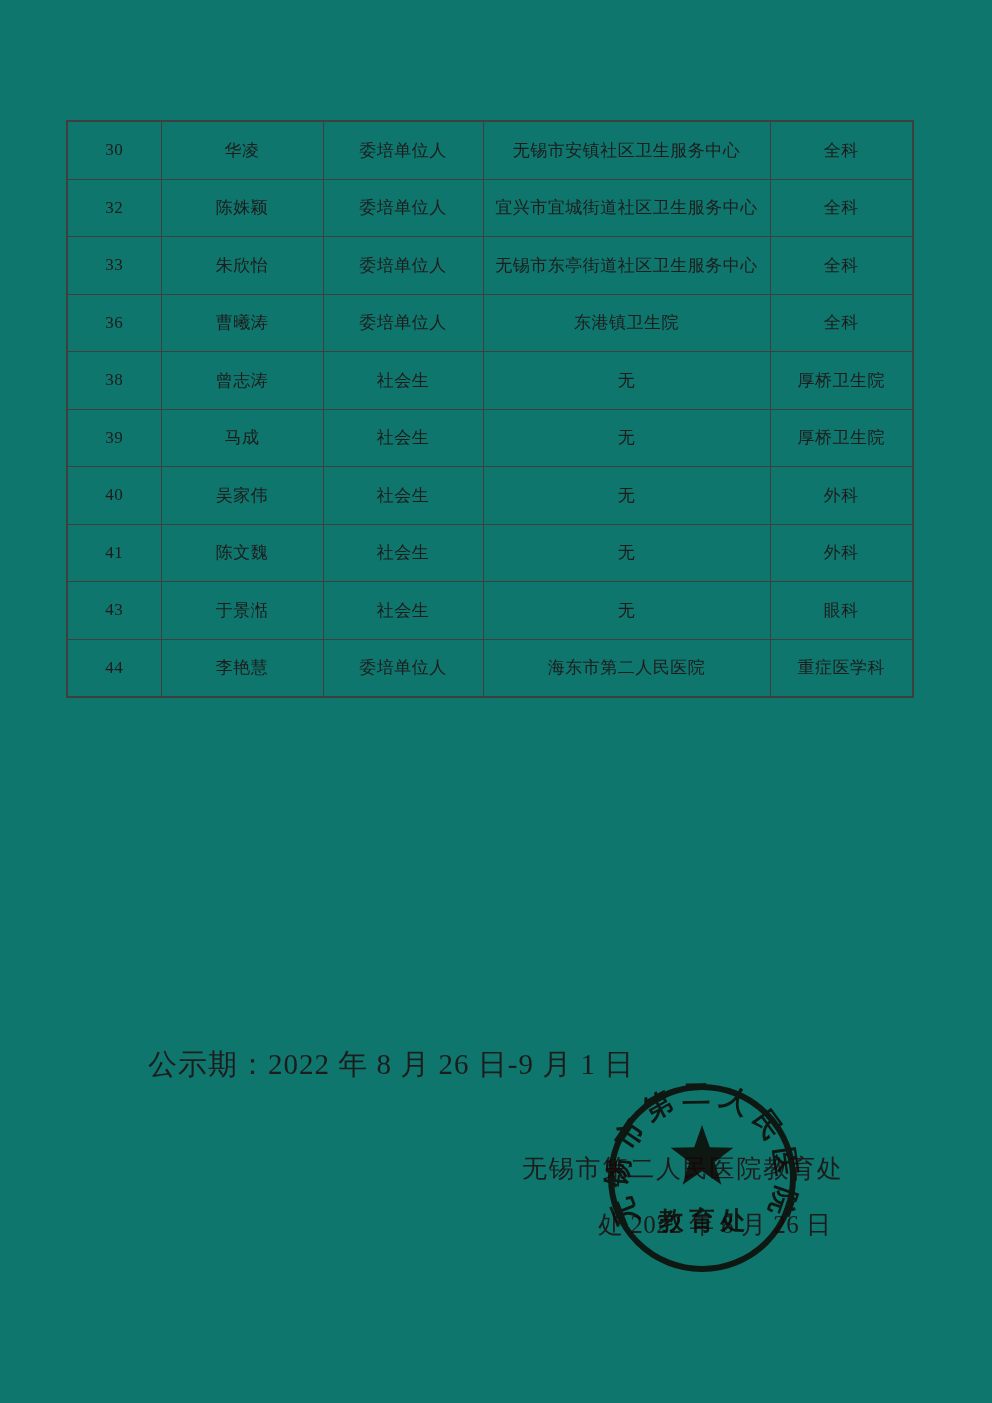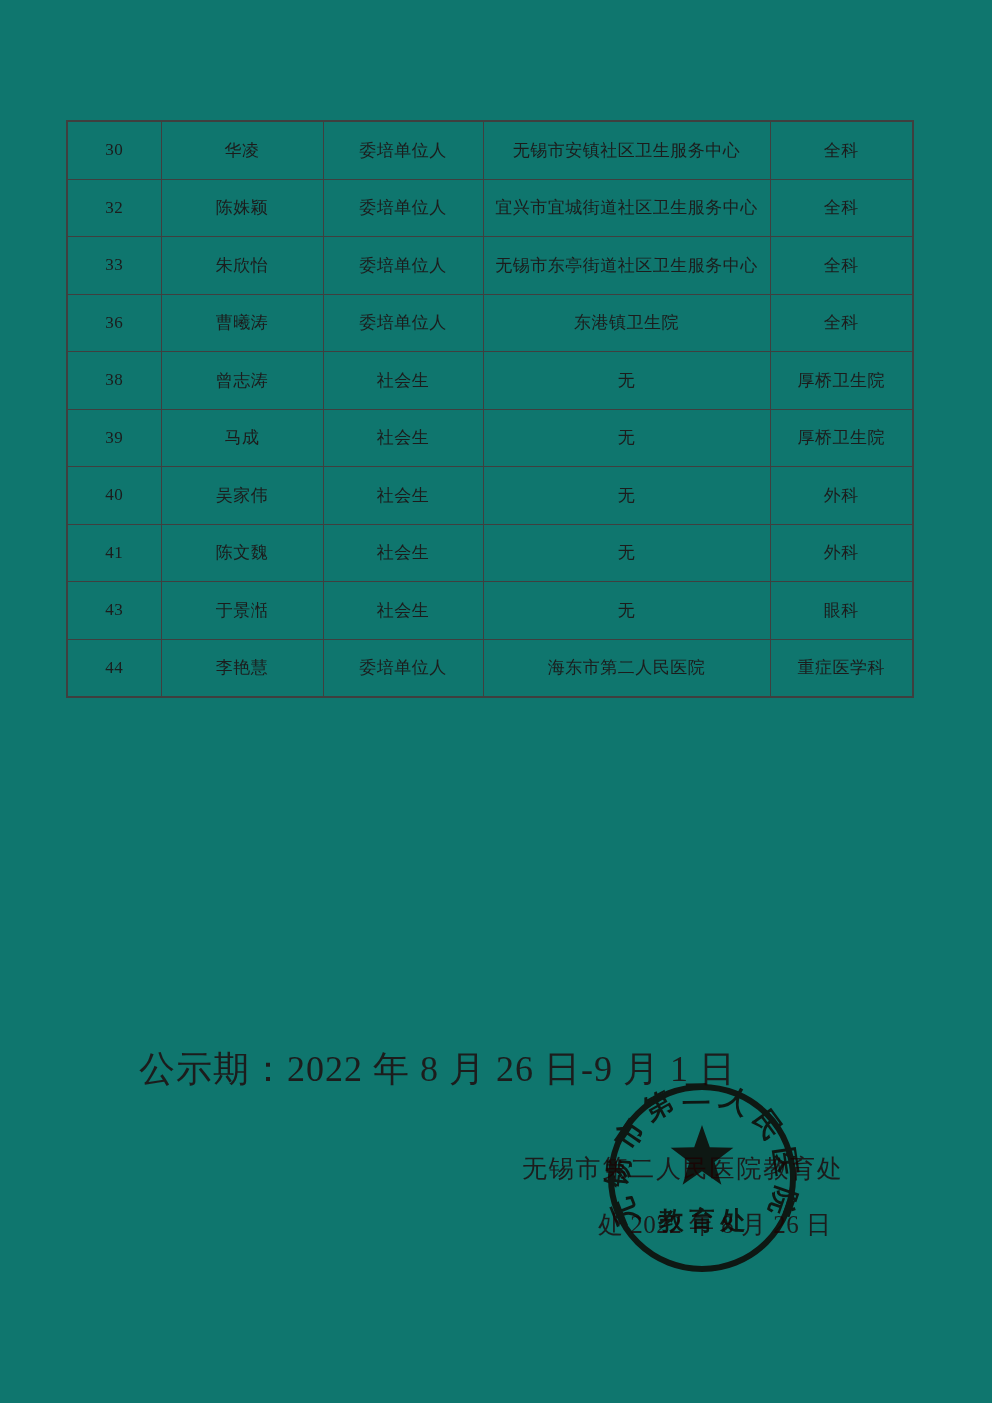--- a/index.html
+++ b/index.html
@@ -33,23 +33,23 @@
     white-space: nowrap;
   }
   col.c-index { width: 94px; }
   col.c-name { width: 162px; }
   col.c-category { width: 160px; }
   col.c-unit { width: 287px; }
   col.c-department { width: 143px; }
 
   .notice-line {
     position: absolute;
-    left: 139px;
+    left: 148px;
     top: 1045px;
-    font-size: 36px;
+    font-size: 29px;
     letter-spacing: 1px;
     white-space: nowrap;
   }
   .sig-line1 {
     position: absolute;
     left: 522px;
     top: 1152px;
     font-size: 25px;
     letter-spacing: 1.8px;
     white-space: nowrap;

